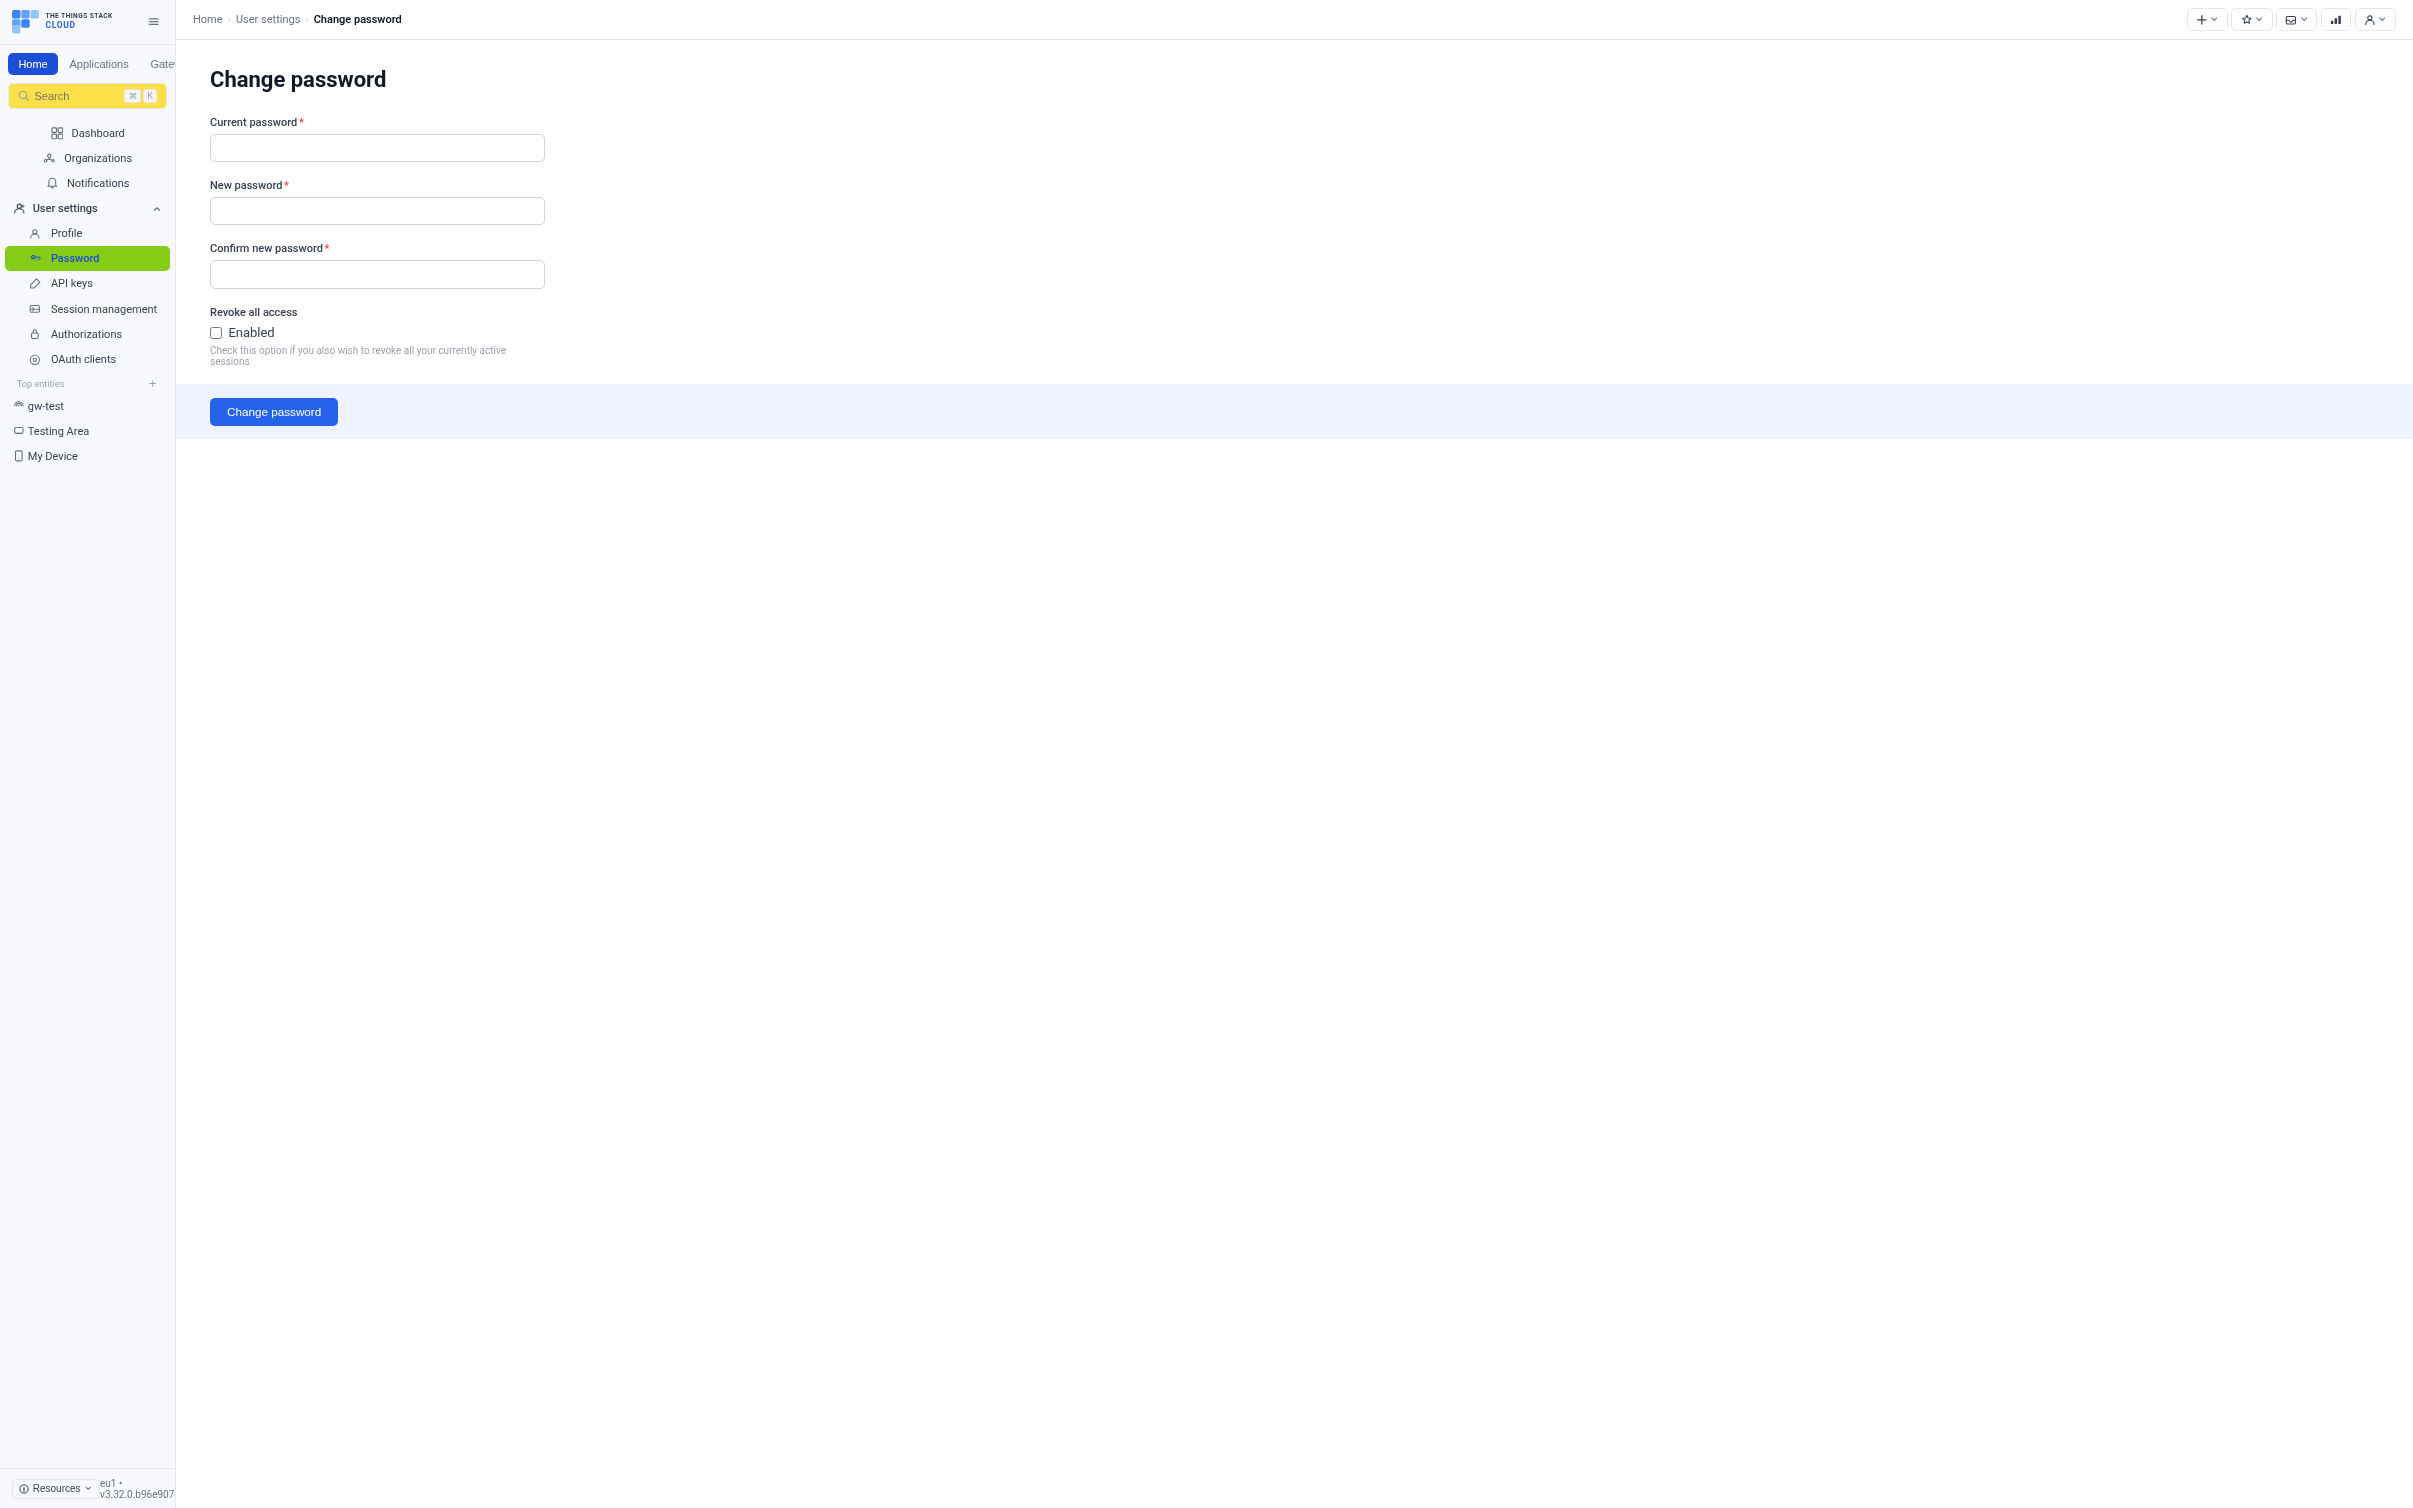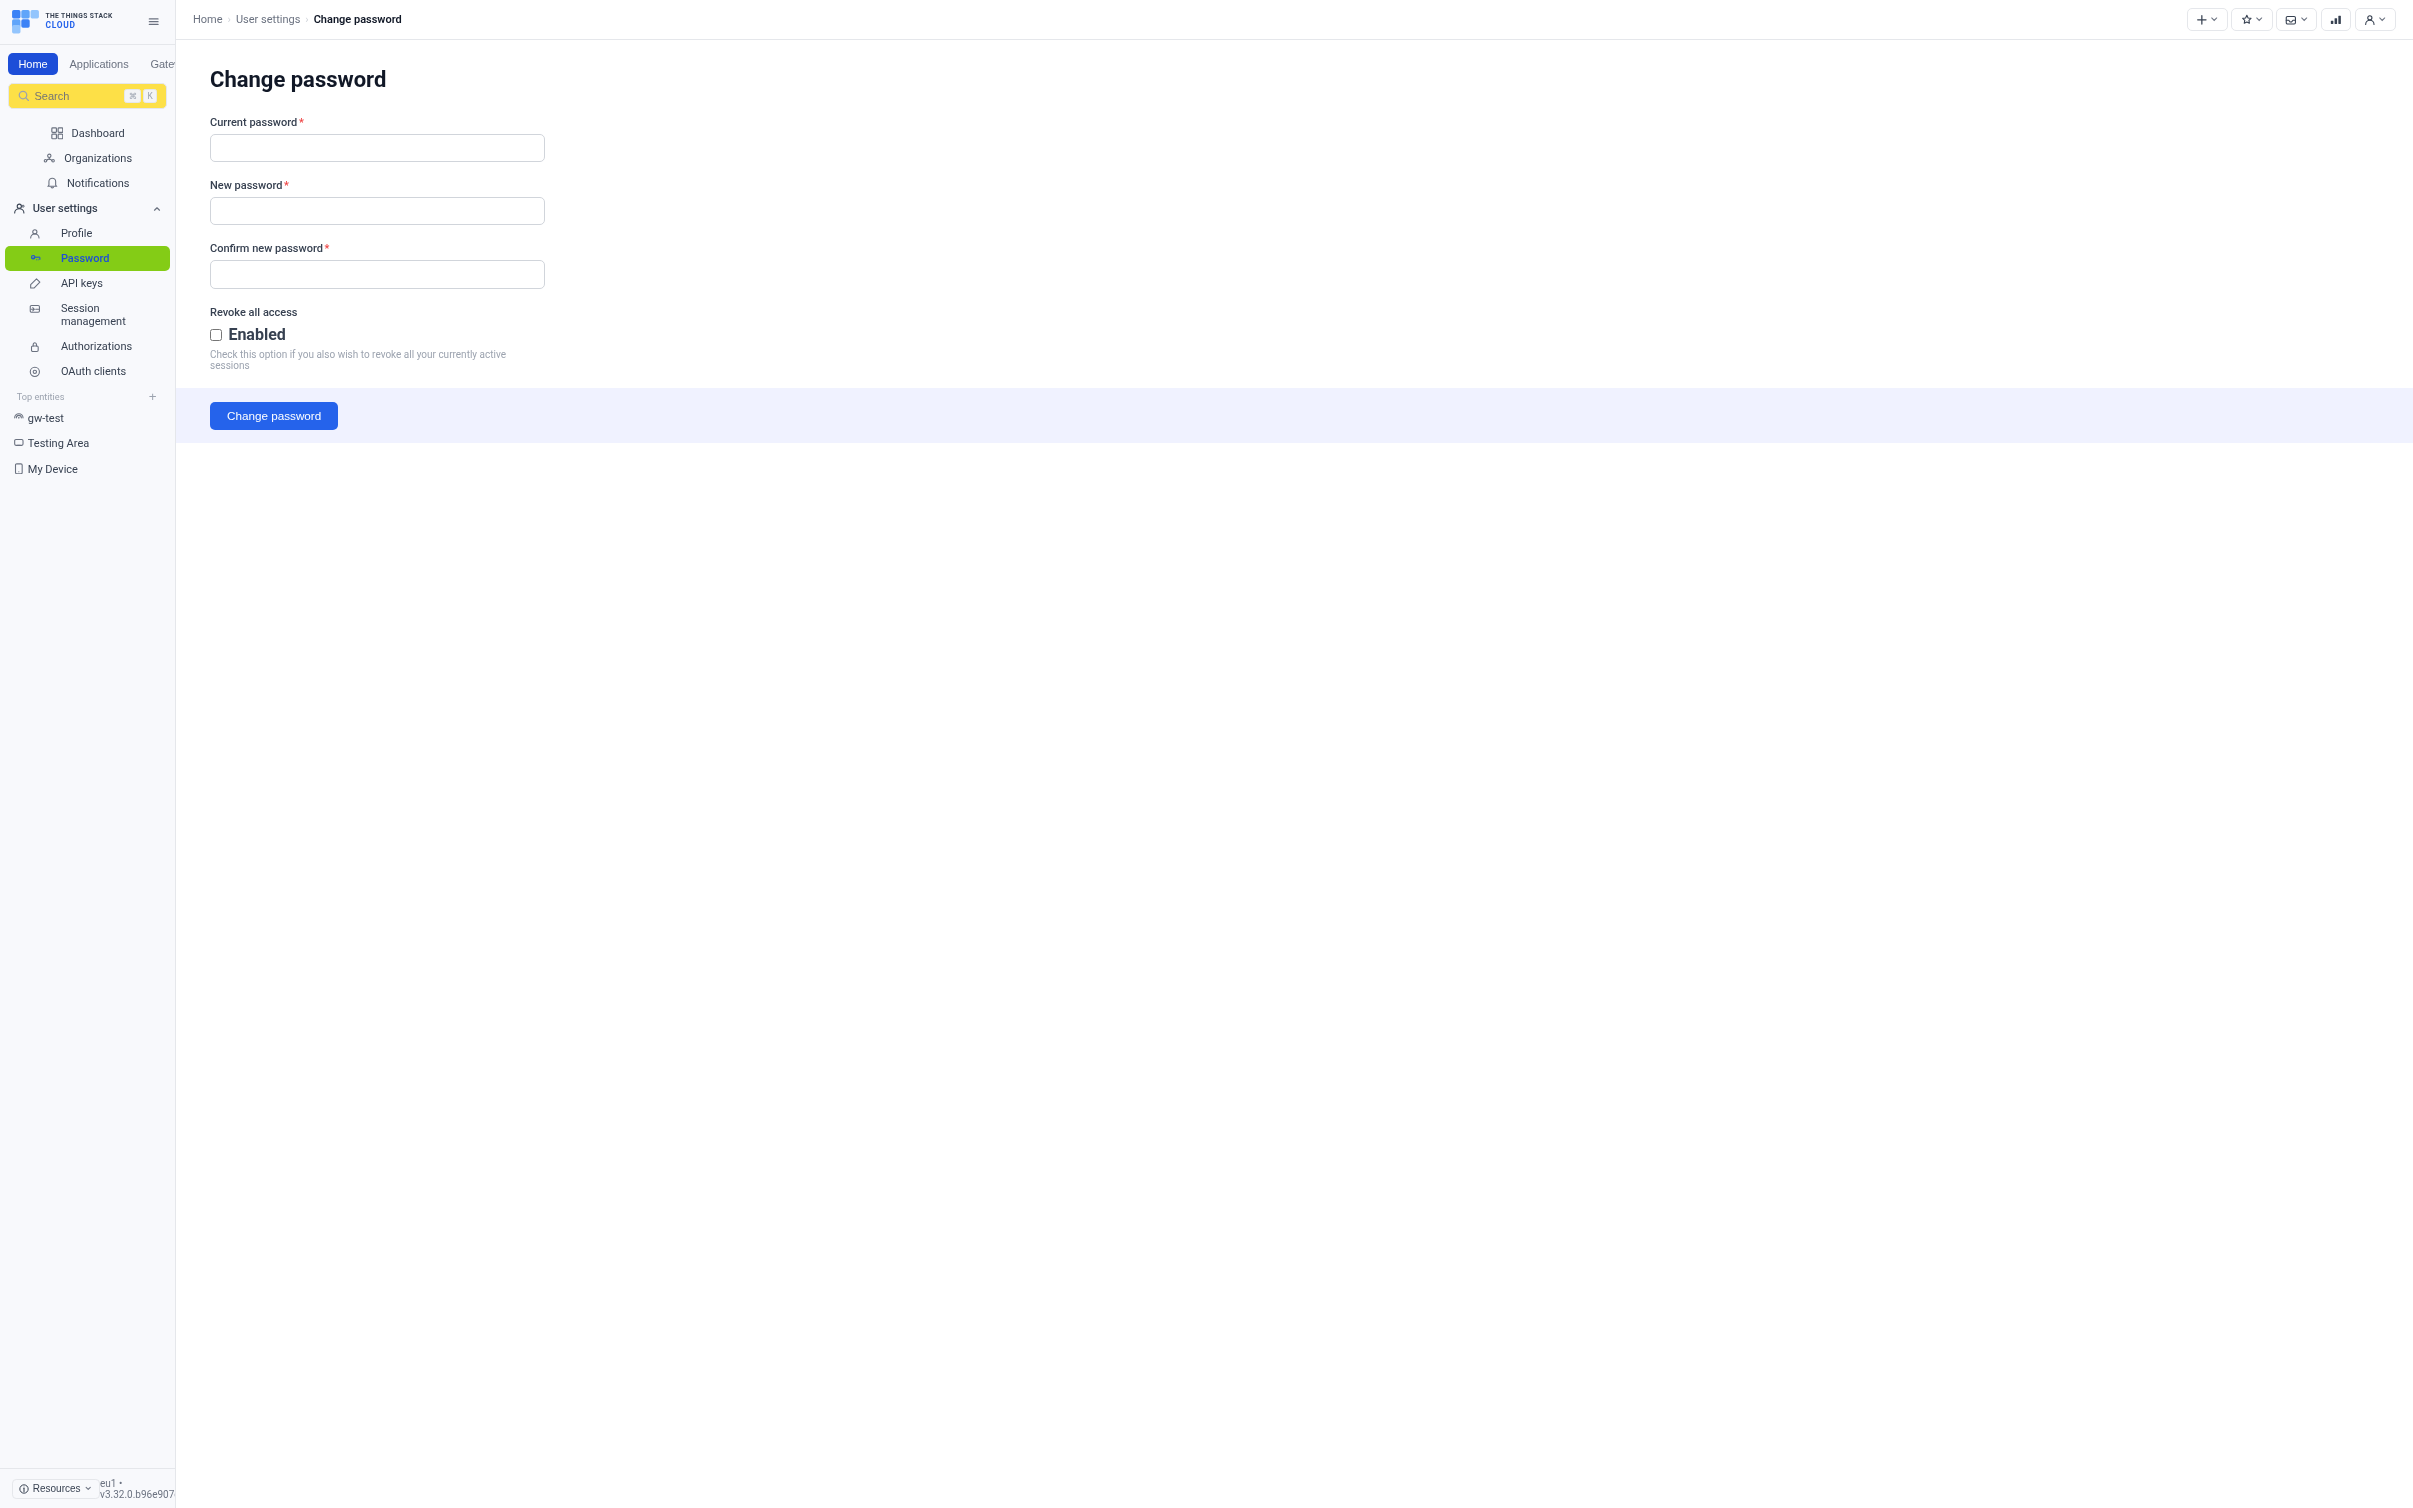--- a/index.html
+++ b/index.html
@@ -168,22 +168,22 @@
     }
 
     .nav-section-header .left {
       display: flex;
       align-items: center;
       gap: 6.7px;
     }
 
     .nav-sub-item {
       display: flex;
-      align-items: flex-start;
-      gap: 19px;
+      align-items: center;
+      gap: 9px;
       padding: 5.9px 8.4px 5.9px 23.5px;
       border-radius: 5px;
       cursor: pointer;
       color: #374151;
       font-size: 11px;
       user-select: none;
     }
 
     .nav-sub-item.active {
       background: #84cc16;
@@ -376,23 +376,22 @@
       margin-bottom: 5px;
     }
 
     .checkbox-row input[type="checkbox"] {
       width: 11.7px;
       height: 11.7px;
       cursor: pointer;
     }
 
     .checkbox-label {
-      font-size: 16px;
-      color: #374151;
-      font-weight: bold;
+      font-size: 13px;
+      color: #374151;
     }
 
     .revoke-hint {
       font-size: 10px;
       color: #9ca3af;
     }
 
     .form-footer {
       background: #f0f2ff;
       margin: 0 -34px;

